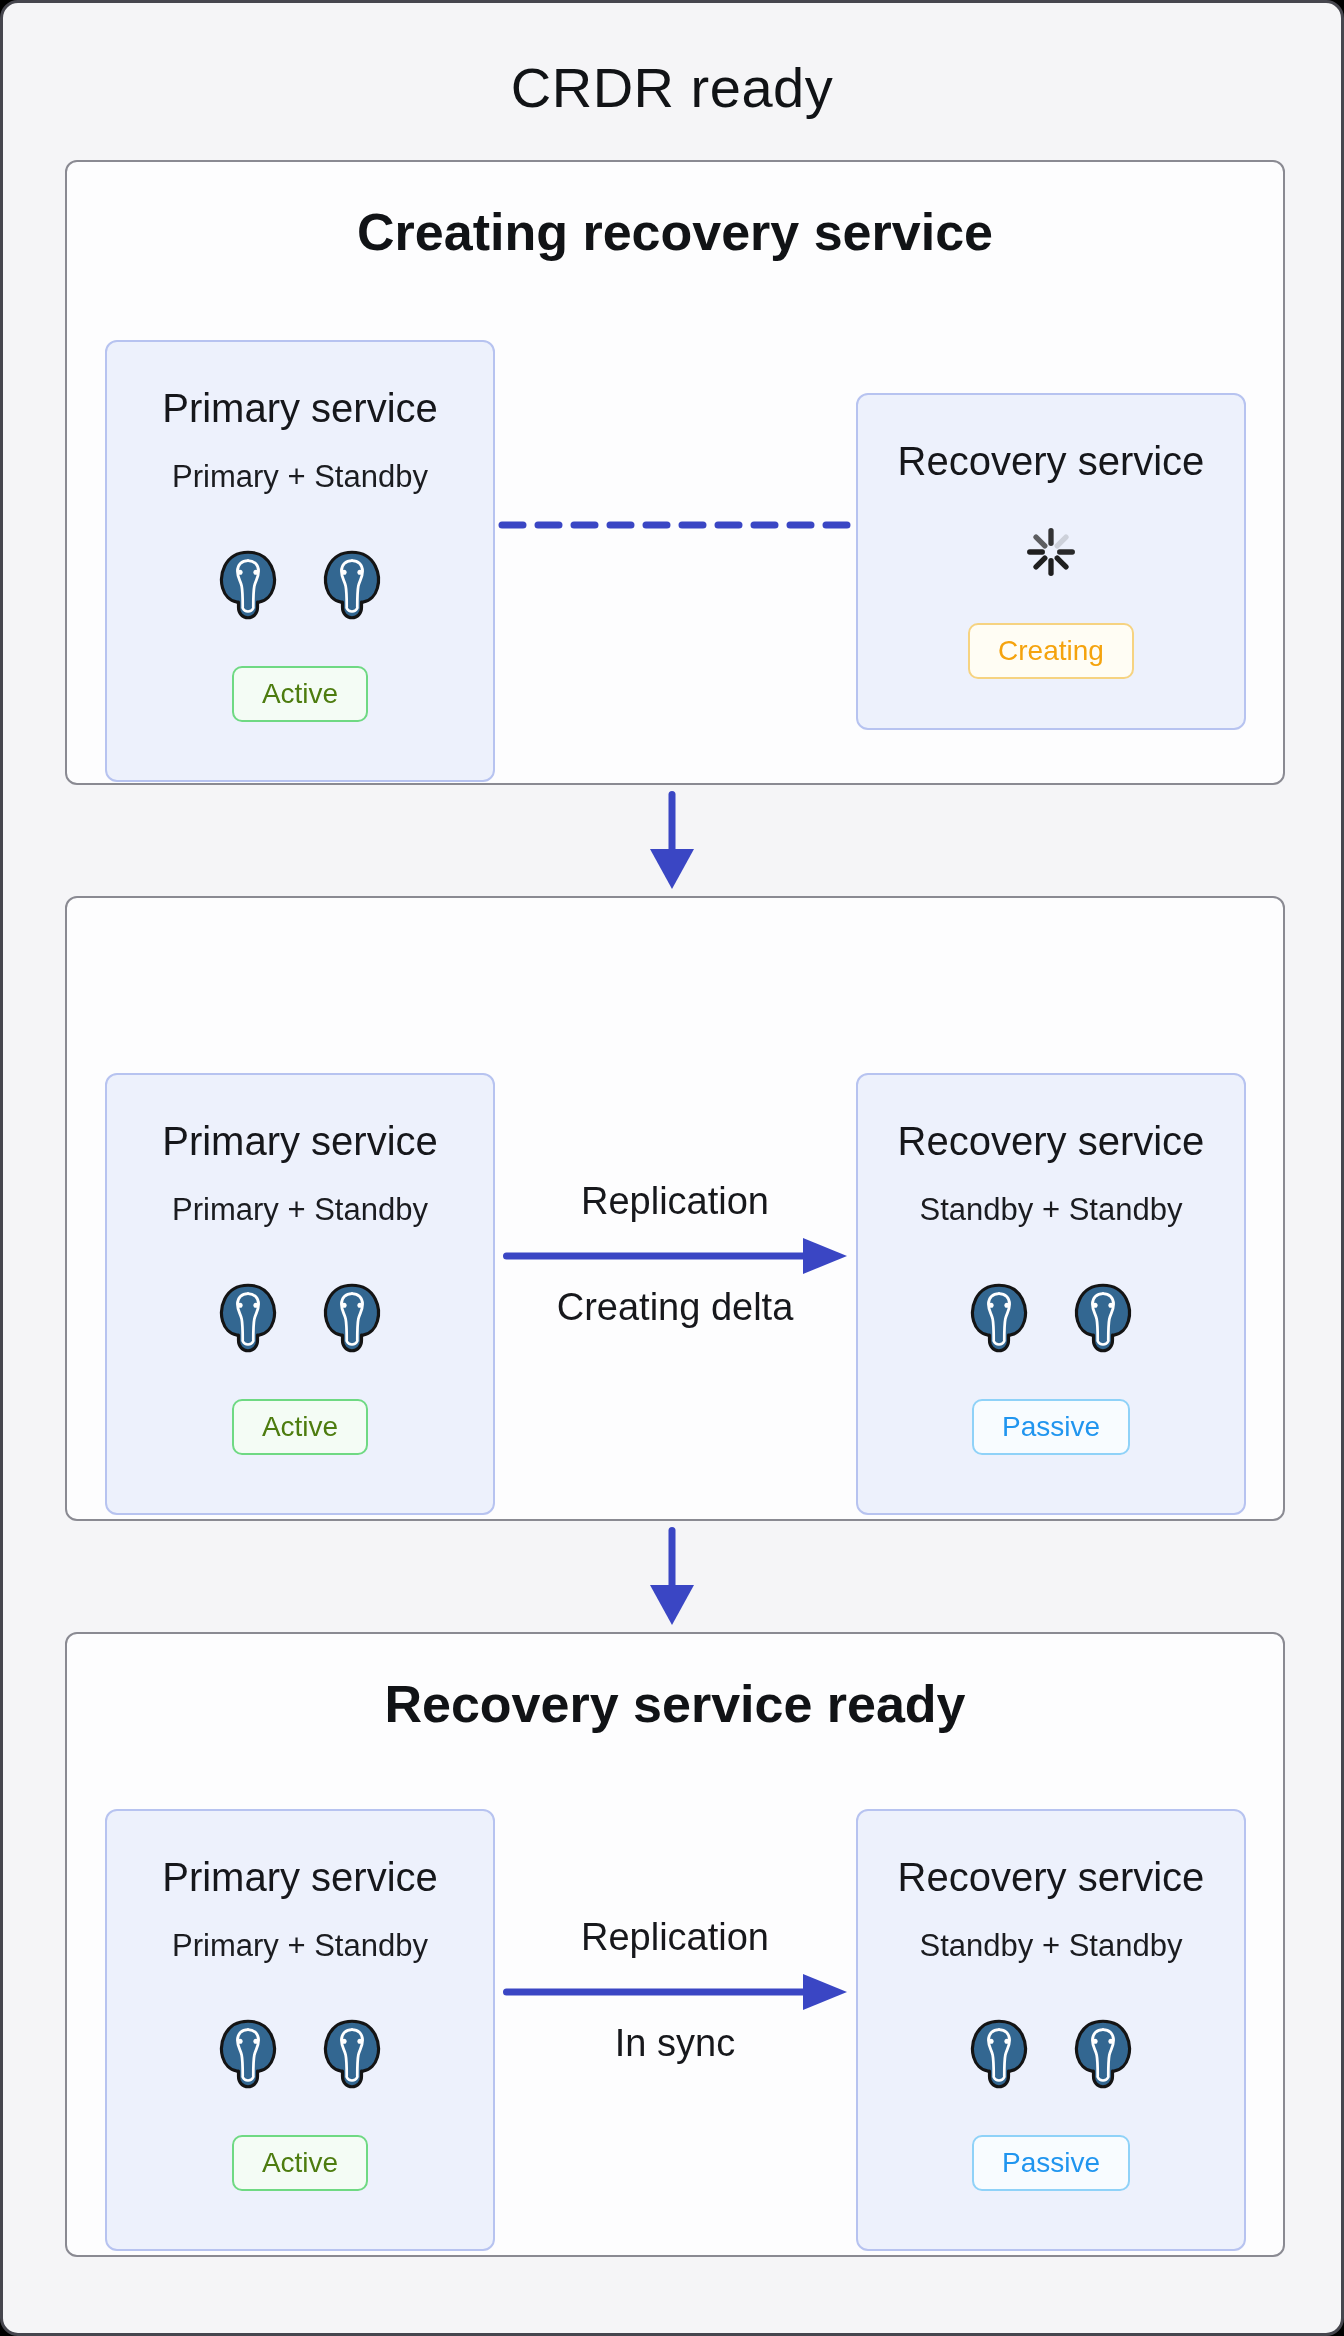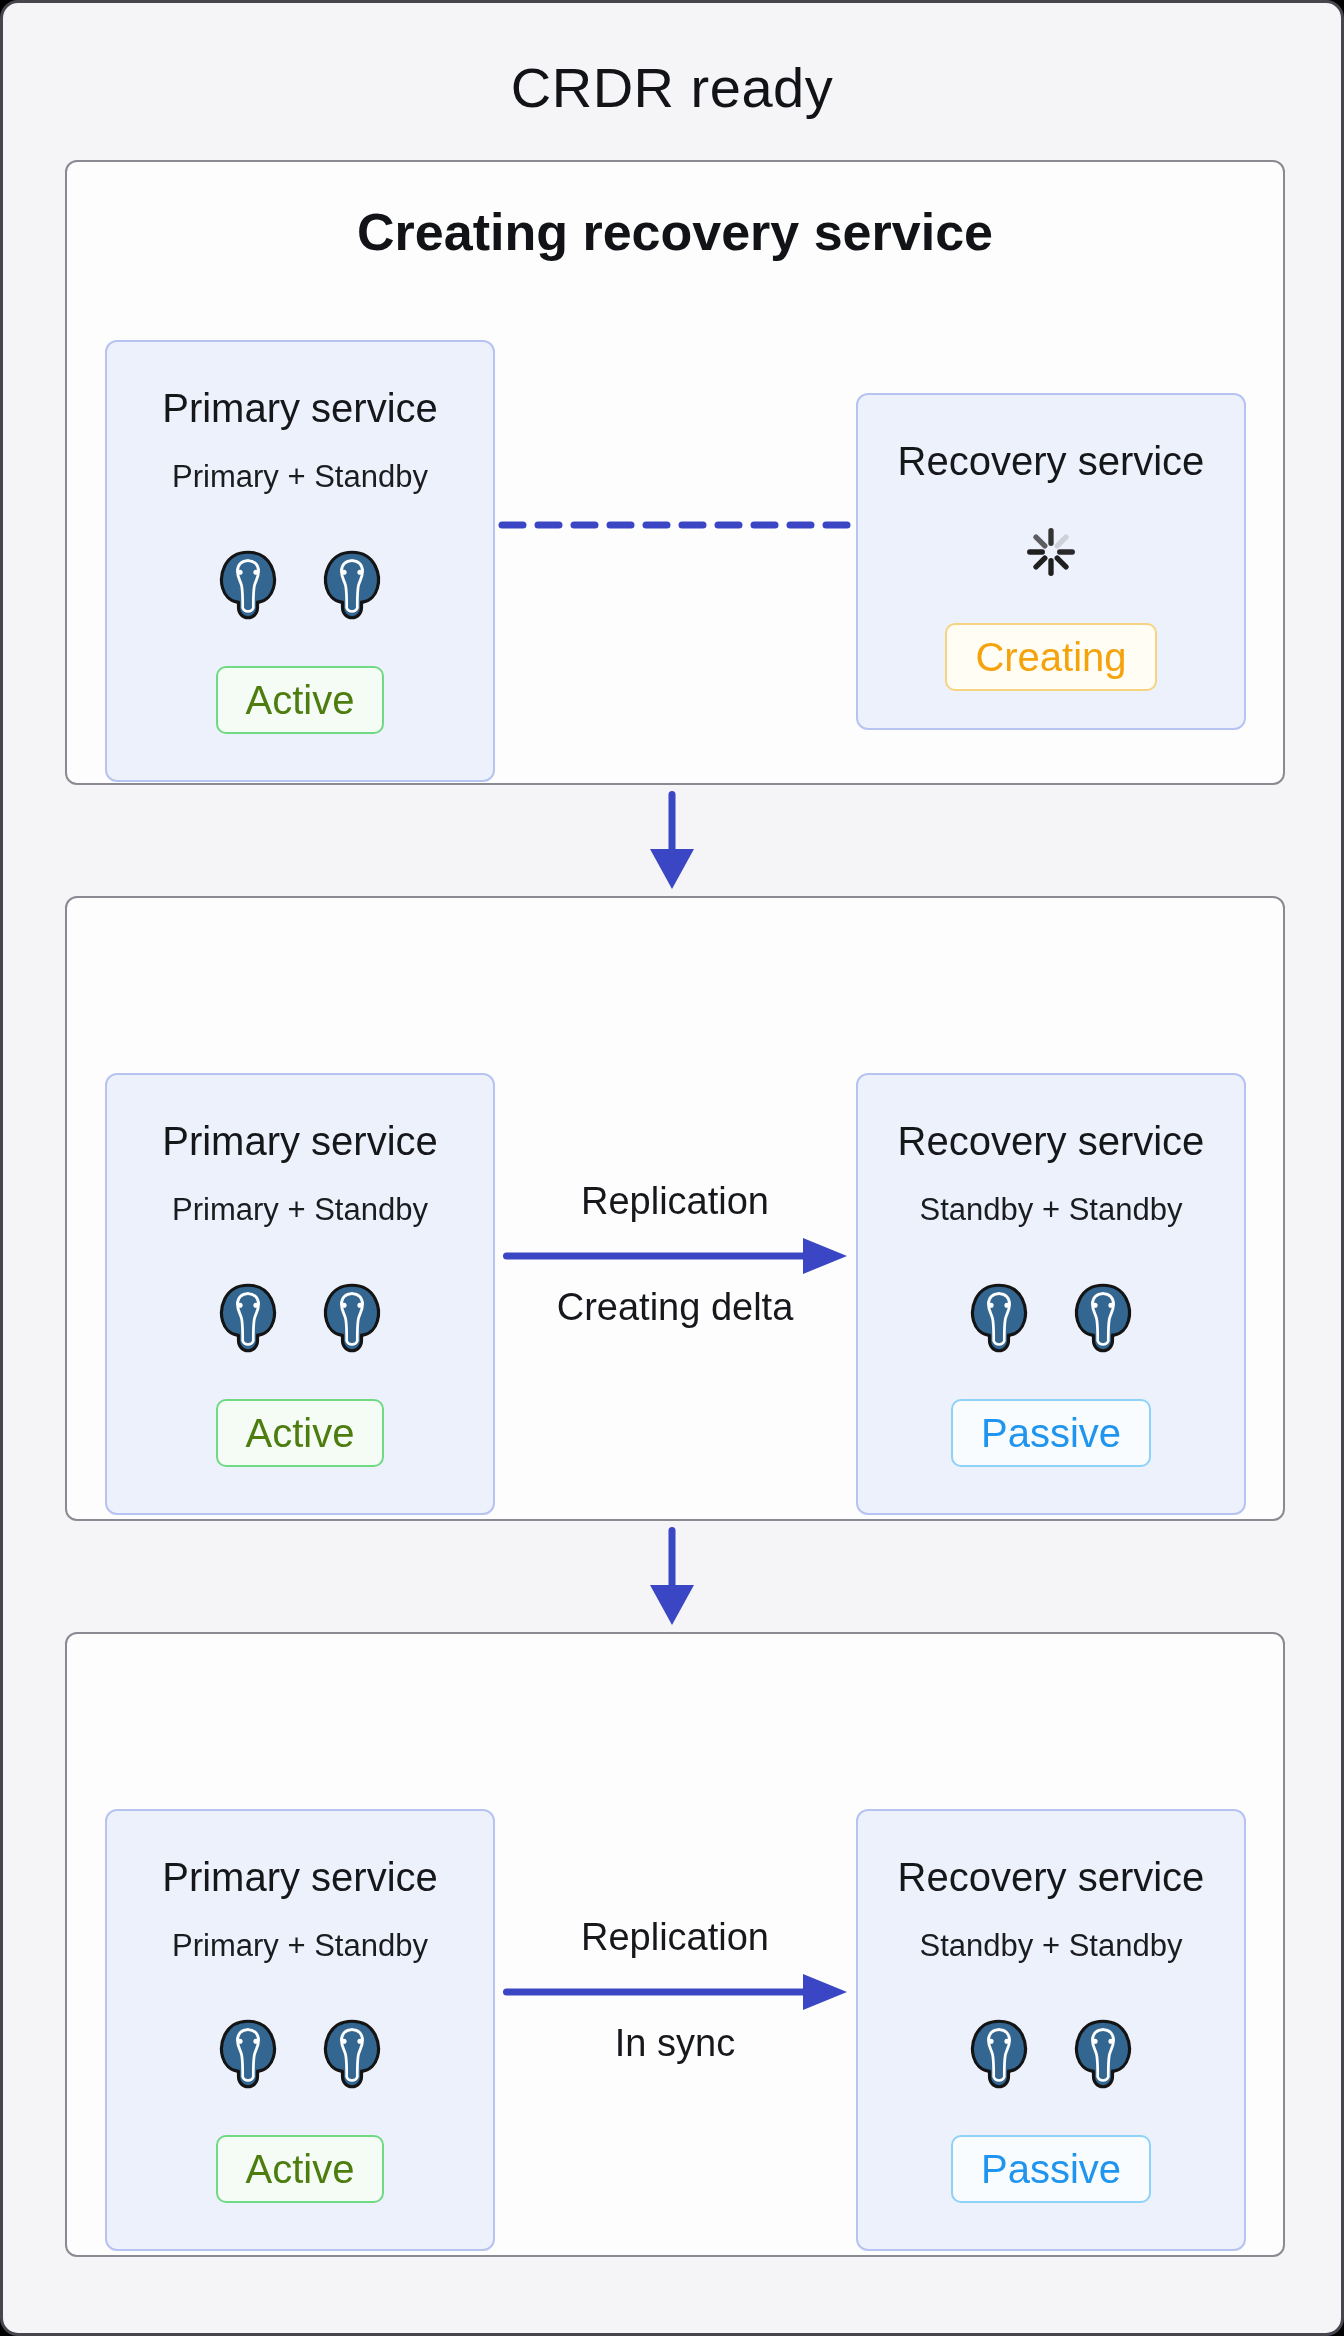--- a/index.html
+++ b/index.html
@@ -31,21 +31,21 @@
   .card-left{left:38px;top:139px;}
   .card-right{left:789px;top:139px;}
   .s1 .card-left{top:142px;}
   .s1 .card-right{top:195px;}
   .card-title{margin-top:44px;font-size:40px;font-weight:500;color:#16171b;line-height:1.1;}
   .card-sub{margin-top:30px;font-size:31px;color:#1b1c20;line-height:1.1;}
   .elephants{margin-top:54px;display:flex;gap:36px;align-items:center;}
   .spinner{margin-top:40px;}
   .badge{
     box-sizing:border-box;border-radius:10px;border:2px solid;padding:12px 28px;
-    font-size:40px;line-height:1;background:#fff;
+    font-size:28px;line-height:1;background:#fff;
   }
   .badge-active{margin-top:44px;color:#4d7c0f;border-color:#6fd983;background:#f4fcf5;}
   .badge-passive{margin-top:44px;color:#2095ef;border-color:#8fd2f8;background:#f8fcff;}
   .badge-creating{margin-top:42px;color:#f5a30d;border-color:#f6d381;background:#fffdf4;}
   .dashed-connector{position:absolute;left:430px;top:357px;width:359px;height:12px;}
   .rep-connector{
     position:absolute;left:436px;top:282px;width:344px;
     display:flex;flex-direction:column;align-items:center;
   }
   .rep-label{font-size:38px;color:#17181c;line-height:1.15;}
@@ -168,20 +168,21 @@
     </div>
   </div>
 
   <div class="flow-arrow">
     <svg width="56" height="104" viewBox="0 0 56 104">
         <use href="#down-arrow"></use>
       </svg>
   </div>
 
   <div class="section">
+    <h2 class="section-title">Recovery service ready</h2>
 
     <div class="card tall card-left">
       <div class="card-title">Primary service</div>
       <div class="card-sub">Primary + Standby</div>
       <div class="elephants">
         <svg width="68" height="74" viewBox="0 0 64 70">
             <use href="#pg-elephant"></use>
           </svg>
         <svg width="68" height="74" viewBox="0 0 64 70">
             <use href="#pg-elephant"></use>

